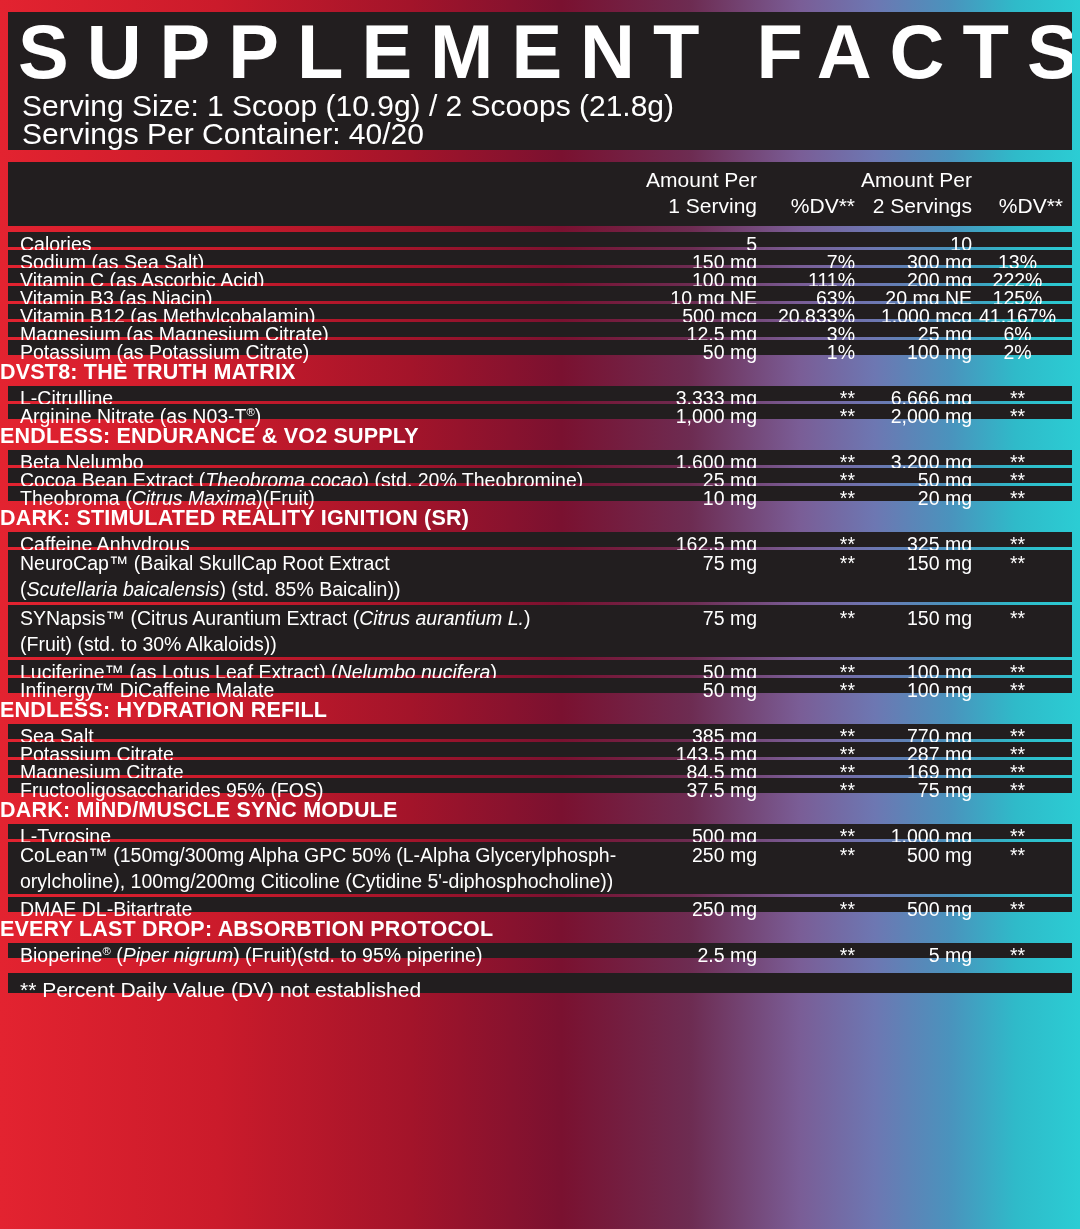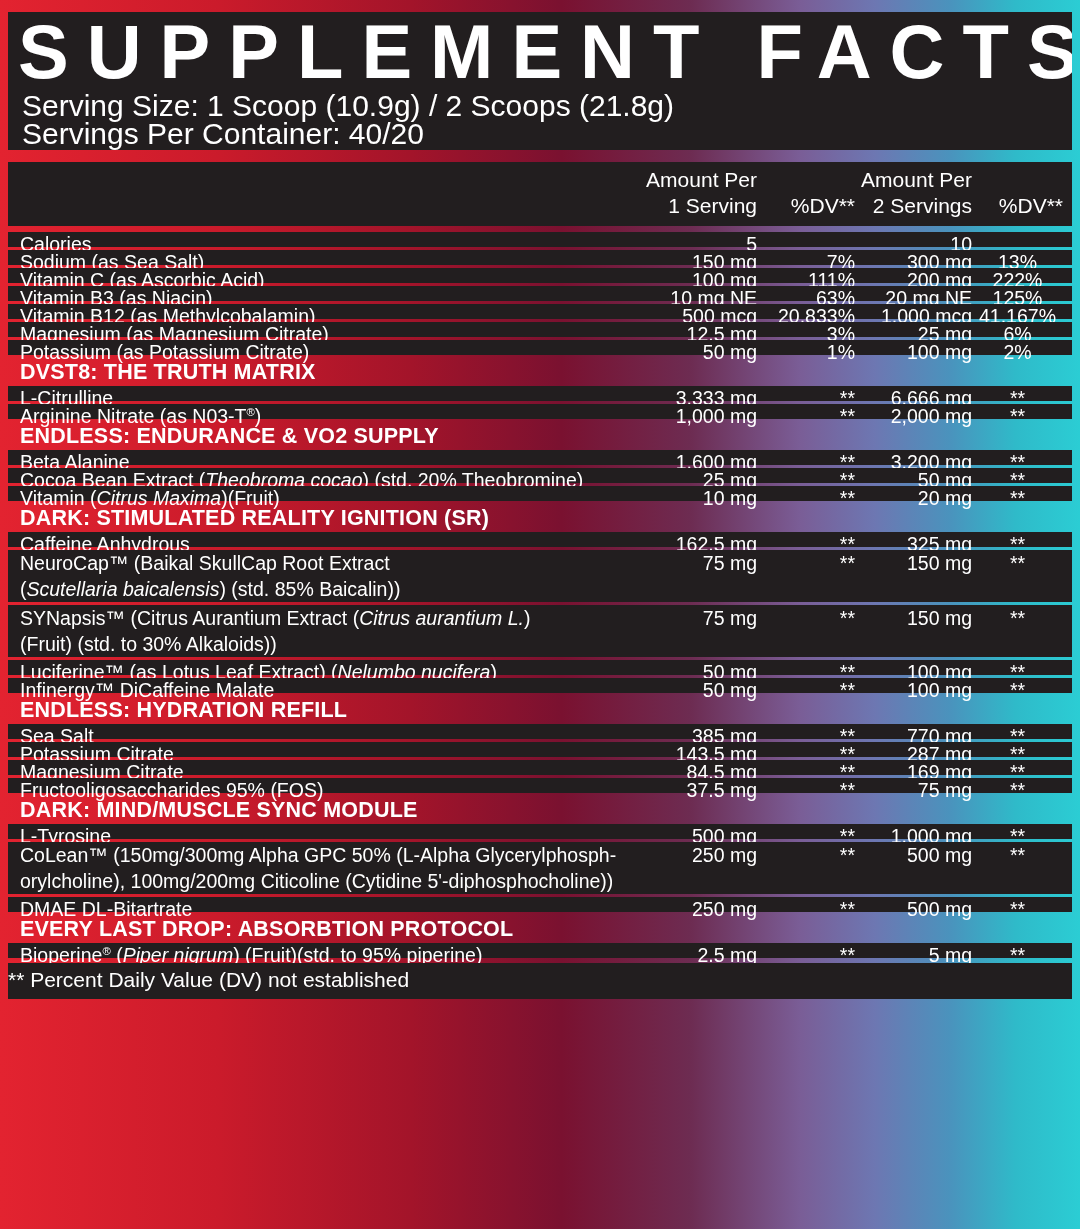--- a/index.html
+++ b/index.html
@@ -54,29 +54,28 @@
   }
   .row.two { height:52px; line-height:26px; }
   .c { flex:0 0 auto; text-align:right; white-space:nowrap; }
   .c.name { flex:1 1 auto; text-align:left; padding-right:6px; white-space:normal; }
   .c.a1 { width:120px; } .c.dv1 { width:98px; } .c.a2 { width:117px; } .c.dv2 { width:91px;text-align:center; }
   .c.name i { font-style:italic; }
   sup { font-size:58%; line-height:0; vertical-align:super; }
 
   .band {
     height:28px; line-height:28px; margin:0;
-    padding-left:20px;
     font-size:21.5px; font-weight:700; letter-spacing:0.2px;
     color:#fff;
   }
 
   .footnote {
-    background:#221e1f; margin:2px 8px 0 8px;
-    height:36px; line-height:34px;
-    font-size:21px;
+    background:#221e1f; margin:12px 8px 0 8px;
+    height:20px; line-height:34px;
+    padding-left:12px; font-size:21px;
     flex:0 0 auto;
   }
   .bottom-space { flex:1 1 auto; }
 </style>
 </head>
 <body>
 
 <div class="label">
 
   <div class="gbar top"></div>
@@ -169,35 +168,35 @@
       </div>
       <div class="row">
         <div class="c name"><span>Arginine Nitrate (as N03-T</span><sup>®</sup><span>)</span></div>
         <div class="c a1">1,000 mg</div>
         <div class="c dv1">**</div>
         <div class="c a2">2,000 mg</div>
         <div class="c dv2">**</div>
       </div>
       <div class="band"><span>ENDLESS: ENDURANCE &amp; VO2 SUPPLY</span></div>
       <div class="row">
-        <div class="c name"><span>Beta Alanine</span></div>
+        <div class="c name"><span>Beta Nelumbo</span></div>
         <div class="c a1">1,600 mg</div>
         <div class="c dv1">**</div>
         <div class="c a2">3,200 mg</div>
         <div class="c dv2">**</div>
       </div>
       <div class="row">
         <div class="c name"><span>Cocoa Bean Extract (</span><i>Theobroma cocao</i><span>) (std. 20% Theobromine)</span></div>
         <div class="c a1">25 mg</div>
         <div class="c dv1">**</div>
         <div class="c a2">50 mg</div>
         <div class="c dv2">**</div>
       </div>
       <div class="row">
-        <div class="c name"><span>Vitamin (</span><i>Citrus Maxima</i><span>)(Fruit)</span></div>
+        <div class="c name"><span>Theobroma (</span><i>Citrus Maxima</i><span>)(Fruit)</span></div>
         <div class="c a1">10 mg</div>
         <div class="c dv1">**</div>
         <div class="c a2">20 mg</div>
         <div class="c dv2">**</div>
       </div>
       <div class="band"><span>DARK: STIMULATED REALITY IGNITION (SR)</span></div>
       <div class="row">
         <div class="c name"><span>Caffeine Anhydrous</span></div>
         <div class="c a1">162.5 mg</div>
         <div class="c dv1">**</div>

